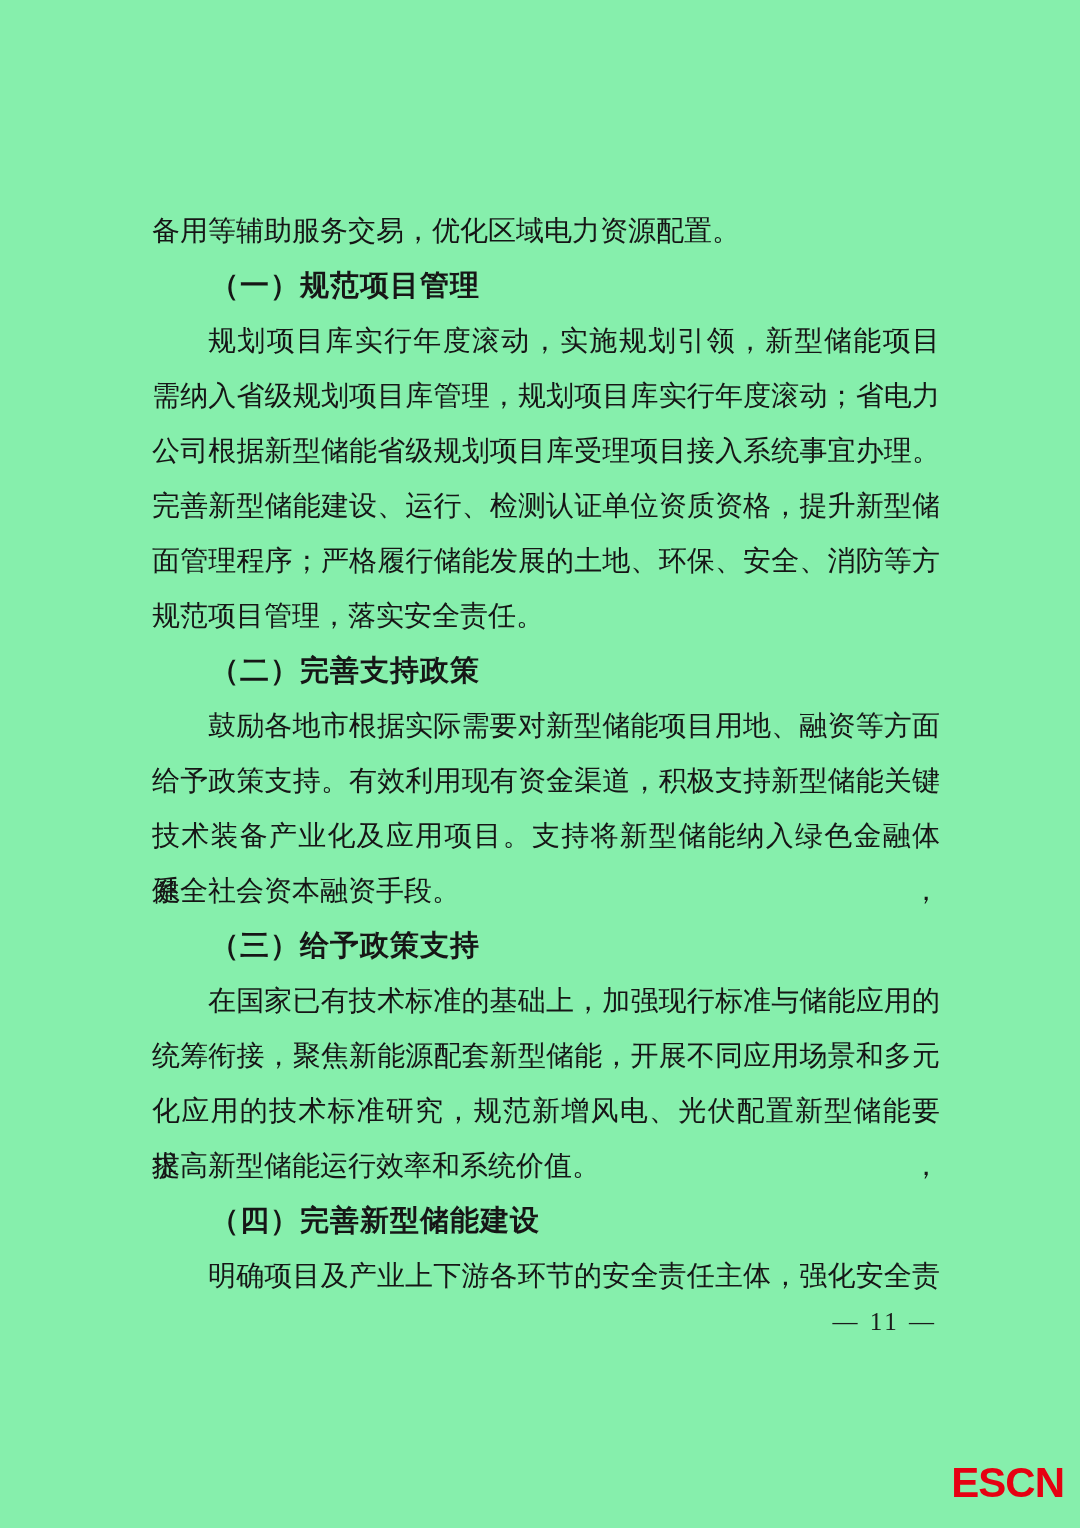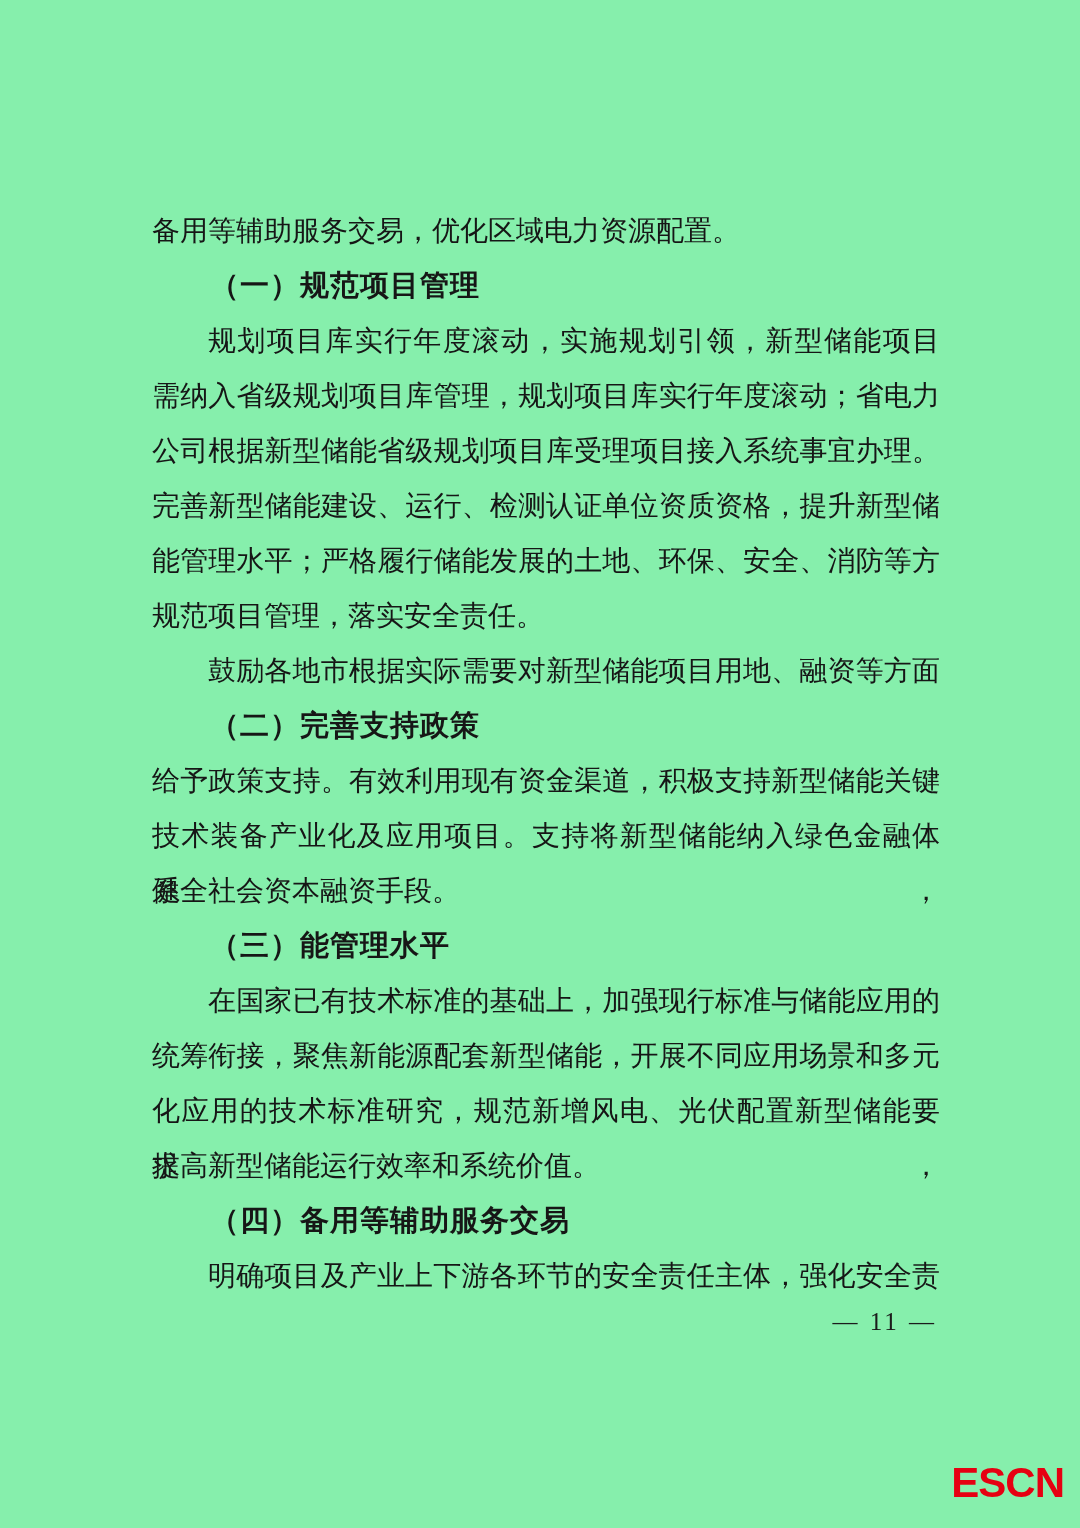--- a/index.html
+++ b/index.html
@@ -94,36 +94,36 @@
   <div class="content">
 
     <div class="line lline">备用等辅助服务交易，优化区域电力资源配置。</div>
 
 
     <div class="line h2 ind">（一）规范项目管理</div>
     <div class="line jline ind">规划项目库实行年度滚动，实施规划引领，新型储能项目</div>
     <div class="line jline">需纳入省级规划项目库管理，规划项目库实行年度滚动；省电力</div>
     <div class="line jline">公司根据新型储能省级规划项目库受理项目接入系统事宜办理。</div>
     <div class="line jline">完善新型储能建设、运行、检测认证单位资质资格，提升新型储</div>
-    <div class="line jline">能管理水平；严格履行储能发展的土地、环保、安全、消防等方</div>
+    <div class="line jline">面管理程序；严格履行储能发展的土地、环保、安全、消防等方</div>
     <div class="line lline">规范项目管理，落实安全责任。</div>
 
+    <div class="line h2 ind">（二）完善支持政策</div>
     <div class="line jline ind">鼓励各地市根据实际需要对新型储能项目用地、融资等方面</div>
-    <div class="line h2 ind">（二）完善支持政策</div>
     <div class="line jline">给予政策支持。有效利用现有资金渠道，积极支持新型储能关键</div>
     <div class="line jline">技术装备产业化及应用项目。支持将新型储能纳入绿色金融体系，</div>
     <div class="line lline">健全社会资本融资手段。</div>
 
-    <div class="line h2 ind">（三）能管理水平</div>
+    <div class="line h2 ind">（三）给予政策支持</div>
     <div class="line jline ind">在国家已有技术标准的基础上，加强现行标准与储能应用的</div>
     <div class="line jline">统筹衔接，聚焦新能源配套新型储能，开展不同应用场景和多元</div>
     <div class="line jline">化应用的技术标准研究，规范新增风电、光伏配置新型储能要求，</div>
     <div class="line lline">提高新型储能运行效率和系统价值。</div>
 
-    <div class="line h2 ind">（四）备用等辅助服务交易</div>
+    <div class="line h2 ind">（四）完善新型储能建设</div>
     <div class="line jline ind">明确项目及产业上下游各环节的安全责任主体，强化安全责</div>
 
   </div>
 
   <div class="page-num">— 11 —</div>
 
   <div class="logo" style="color: rgb(230, 0, 18);">
     <span class="logo-escn">ESCN</span>
   </div>
 

